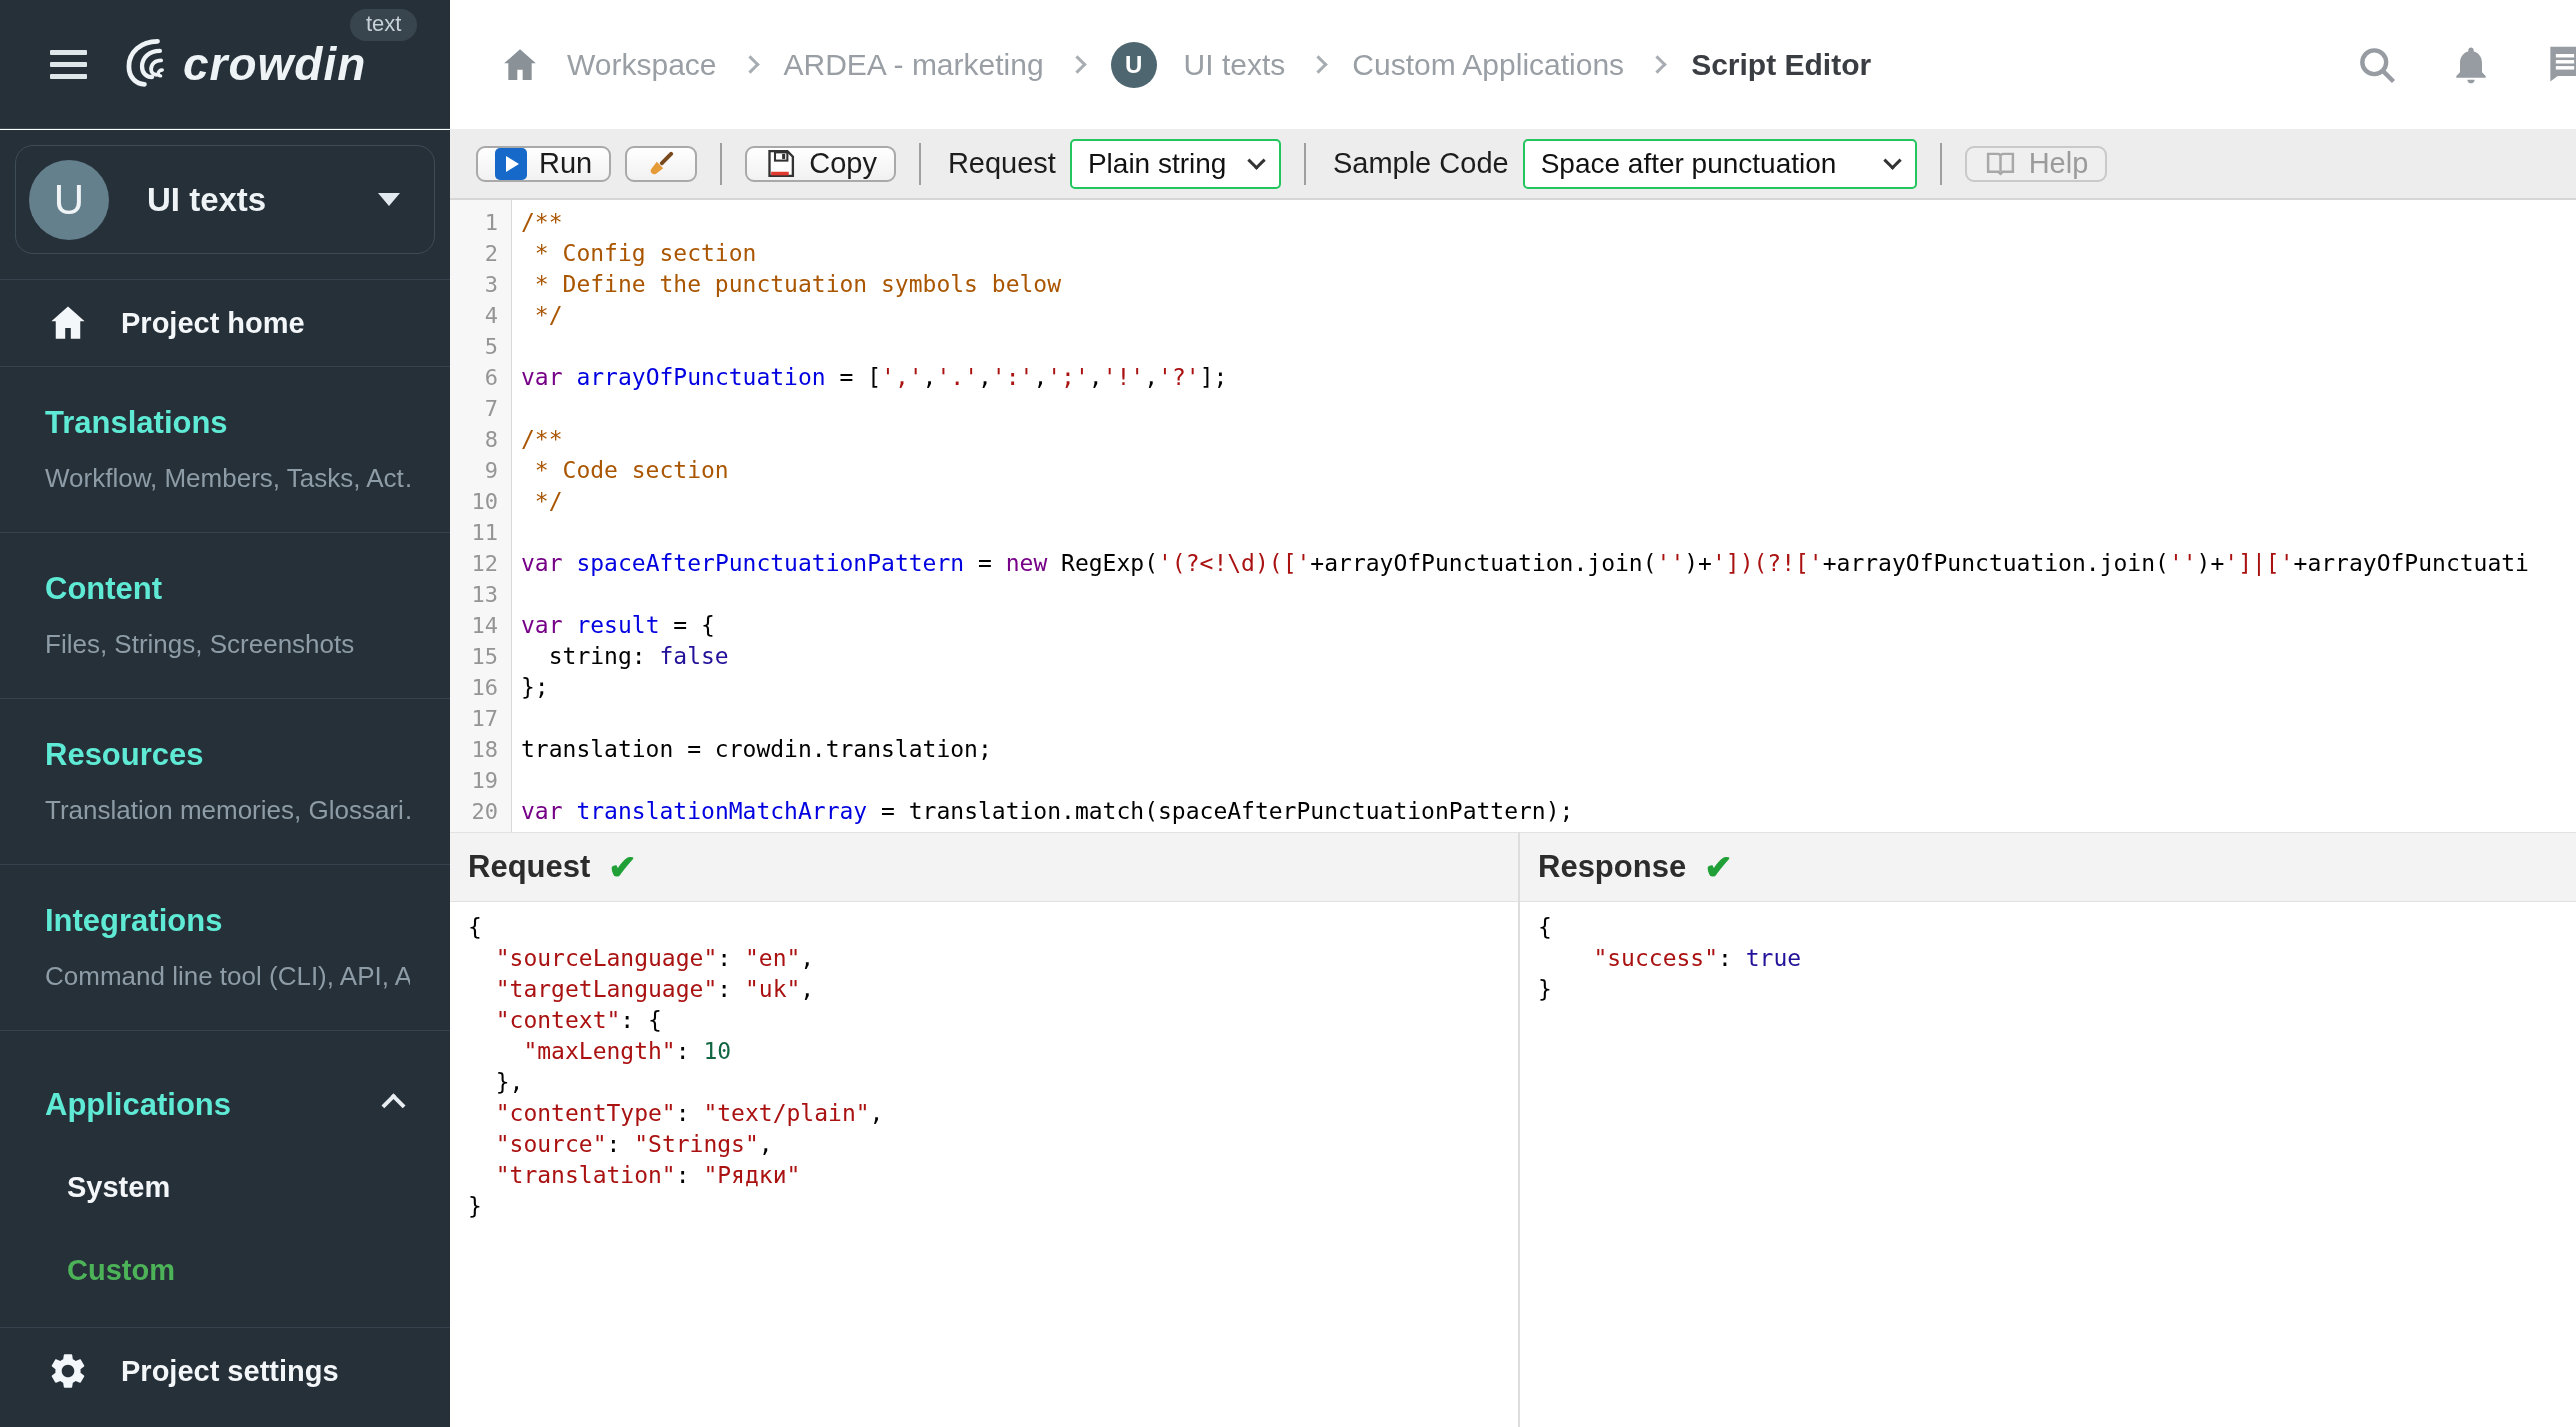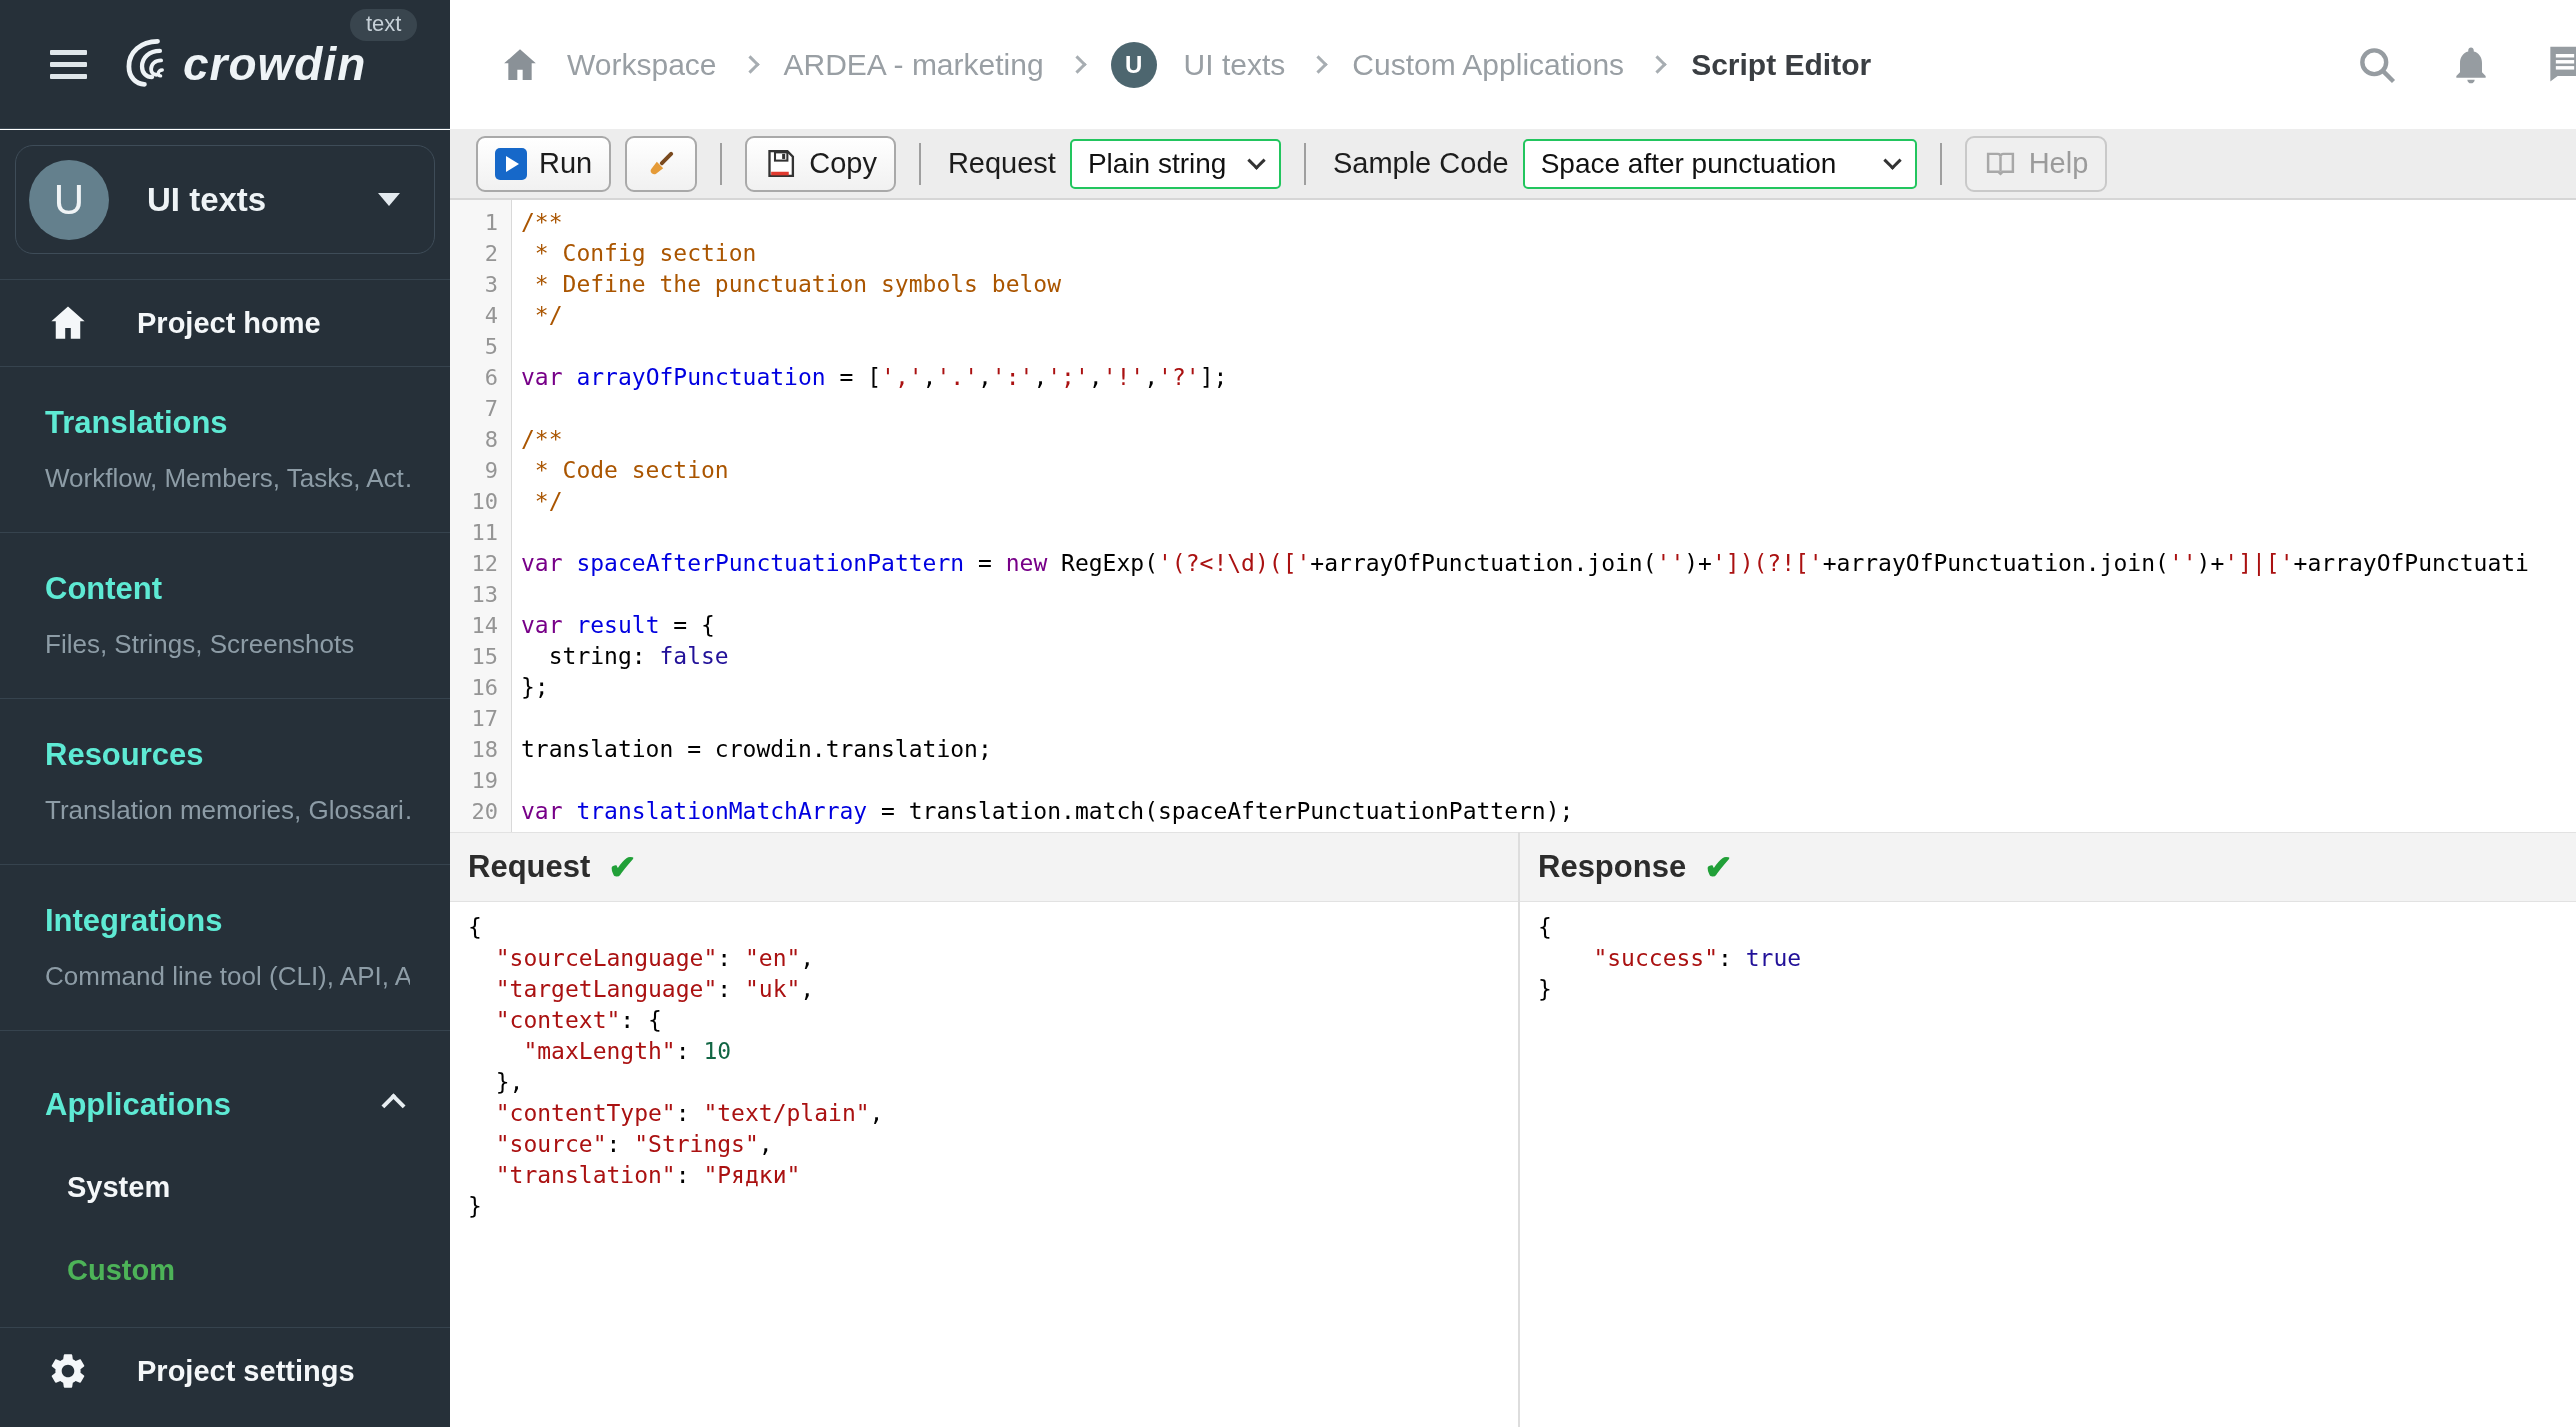--- a/index.html
+++ b/index.html
@@ -32,21 +32,21 @@
   .hicon{cursor:pointer;display:flex;align-items:center;justify-content:center}
   .hicon svg{width:44px;height:44px;display:block}
   .help-circle{width:42px;height:42px;border:3px solid #9aa0a5;border-radius:50%;display:flex;
     align-items:center;justify-content:center;font-size:27px;font-weight:700;color:#9aa0a5}
   .avatar{width:74px;height:74px;border-radius:50%;overflow:hidden;cursor:pointer}
   .avatar svg{width:74px;height:74px;display:block}
 
   
   .toolbar{position:absolute;left:450px;top:129px;width:2126px;height:71px;background:#ededed;
     border-bottom:2px solid #d6d6d6;display:flex;align-items:center;padding-left:26px;gap:14px}
-  .tb-btn{display:flex;align-items:center;gap:12px;height:56px;padding:0 17px;
+  .tb-btn{display:flex;align-items:center;gap:12px;height:36px;padding:0 17px;
     background:linear-gradient(#ffffff,#f1f1f1);border:2px solid #a9a9a9;border-radius:9px;
     font-size:29px;color:#1c1c1c;cursor:pointer;font-family:inherit}
   .tb-btn svg{display:block}
   .tb-btn.disabled{color:#9b9b9b;border-color:#c9c9c9;background:#efefef;cursor:default}
   .play{width:32px;height:32px;background:#1668c9;border-radius:5px;position:relative;flex:none}
   .play::after{content:"";position:absolute;left:11px;top:8px;border-left:13px solid #fff;
     border-top:8px solid transparent;border-bottom:8px solid transparent}
   .sep{width:2px;height:42px;background:#9f9f9f;margin:0 9px;flex:none}
   .tb-label{font-size:29px;color:#1d1d1d;margin-left:4px}
   .select{display:flex;align-items:center;justify-content:space-between;height:50px;background:#fff;
@@ -59,21 +59,21 @@
   
   .sidebar{position:absolute;left:0;top:130px;width:450px;height:1297px;background:#263039;z-index:3;color:#eef3f6}
   .proj-card{margin:15px 15px 25px;height:109px;border:1px solid #3e4c58;border-radius:18px;
     display:flex;align-items:center;gap:38px;padding:0 34px 0 13px;cursor:pointer}
   .proj-avatar{width:80px;height:80px;border-radius:50%;background:#64808d;color:#f0f4f6;font-size:42px;
     display:flex;align-items:center;justify-content:center;flex:none}
   .proj-name{font-size:33px;font-weight:700}
   .proj-caret{margin-left:auto;width:0;height:0;border-left:11px solid transparent;
     border-right:11px solid transparent;border-top:13px solid #e3eaef}
   .sb-divider{height:1px;background:#36434e}
-  .sb-link{display:flex;align-items:center;gap:48px;padding:22px 20px 22px 47px;cursor:pointer}
+  .sb-link{display:flex;align-items:center;gap:32px;padding:22px 20px 22px 47px;cursor:pointer}
   .sb-link svg{width:42px;height:42px;flex:none}
   .sb-link-label{font-size:29px;font-weight:600;color:#f4f7f9}
   .sb-section{padding:38px 40px 38px 45px;cursor:pointer}
   .sb-title{font-size:31px;font-weight:700;color:#5eead4}
   .sb-sub{font-size:26px;color:#8d9ca6;margin-top:22px;white-space:nowrap;overflow:hidden}
   .sb-apps{padding:56px 40px 40px 45px;cursor:default}
   .sb-apps-head{display:flex;align-items:center;justify-content:space-between;cursor:pointer}
   .chev-up{width:17px;height:17px;border-top:4px solid #e8eef2;border-right:4px solid #e8eef2;
     transform:rotate(-45deg);margin-right:8px}
   .sb-child{font-size:29px;font-weight:600;color:#f4f7f9;padding-left:22px;cursor:pointer}

